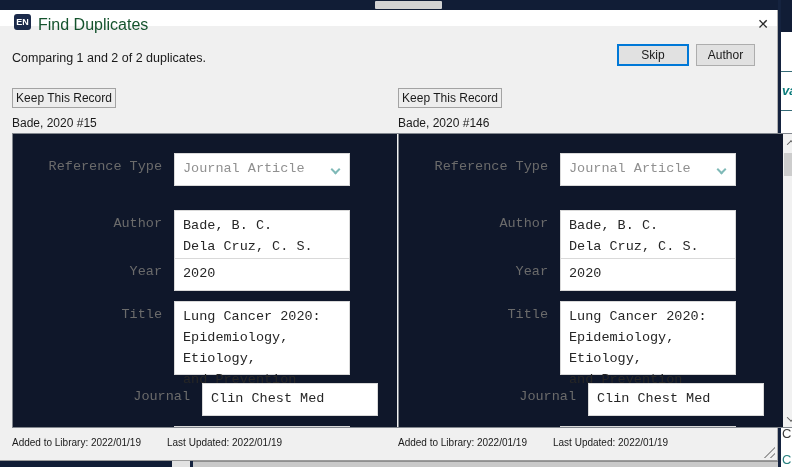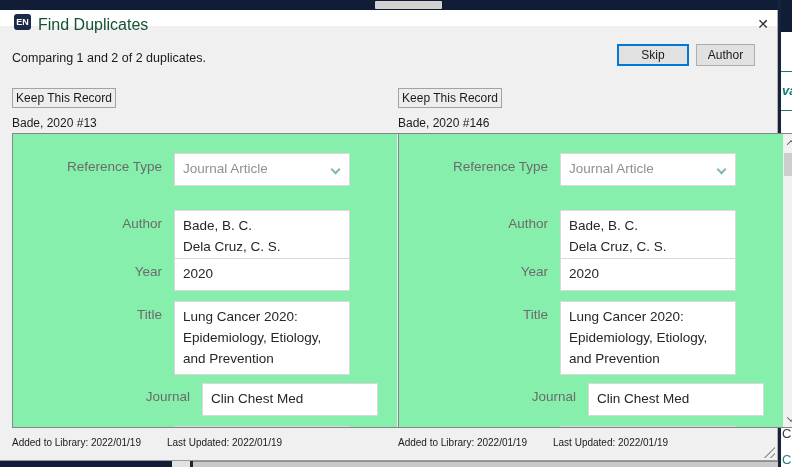--- a/index.html
+++ b/index.html
@@ -35,21 +35,21 @@
   .btn { position:absolute; background:#e1e1e1; border:1px solid #adadad; font-size:12px; color:#1a1a1a; text-align:center; font-family:"Liberation Sans",sans-serif; }
   .skip-btn { left:617px; top:34px; width:72px; height:22px; border:2px solid #0078d7; line-height:18px; }
   .cancel-btn { left:696px; top:34px; width:59px; height:22px; line-height:20px; }
   .keep-btn { top:78px; width:104px; height:20px; line-height:18px; background:#ededed; border-color:#a3a3a3; }
   .keep-left { left:12px; } .keep-right { left:398px; }
 
   .record-label { position:absolute; top:106px; font-size:12px; color:#1a1a1a; }
   .rl-left { left:12px; } .rl-right { left:398px; }
 
   
-  .panel { position:absolute; top:123px; width:402px; height:295px; background:#86efac; border:1px solid #82878e; overflow:hidden; }
+  .panel { position:absolute; top:123px; width:402px; height:295px; background:#0f172a; border:1px solid #82878e; overflow:hidden;font-family:Liberation Mono, monospace; }
   .panel-left { left:12px; } .panel-right { left:398px; }
 
   .frow { position:absolute; left:0; display:flex; align-items:flex-start; }
   .flabel { width:161px; padding:6px 12px 0 0; text-align:right; font-size:13.5px; color:#6b6b6b; }
   .fbox { width:176px; background:#fff; border:1px solid #d9d9d9; padding:4px 8px; font-size:13.5px; color:#262626; line-height:21px; position:relative; }
   .fval { white-space:pre-line; display:block; }
   .fval.muted { color:#909090; }
   .r0 { top:19px; } .r0 .fbox { height:33px; }
   .r1 { top:64px;margin-top:12px; } .r1 .fbox { height:50px; }
   .r2 { top:124px; } .r2 .fbox { height:33px; }
@@ -115,21 +115,21 @@
     <div class="close-btn">✕</div>
   </div>
 
   <div class="comparing">Comparing 1 and 2 of 2 duplicates.</div>
   <button class="btn skip-btn">Skip</button>
   <button class="btn cancel-btn">Author</button>
 
   <button class="btn keep-btn keep-left">Keep This Record</button>
   <button class="btn keep-btn keep-right">Keep This Record</button>
 
-  <div class="record-label rl-left">Bade, 2020 #13</div>
+  <div class="record-label rl-left">Bade, 2020 #15</div>
   <div class="record-label rl-right">Bade, 2020 #146</div>
 
   <div class="panel panel-left">
     <div class="frow r0">
       <div class="flabel">Reference Type</div>
       <div class="fbox">
         <span class="fval muted">Journal Article</span>
         <span class="dd-chv"></span>
       </div>
     </div>

